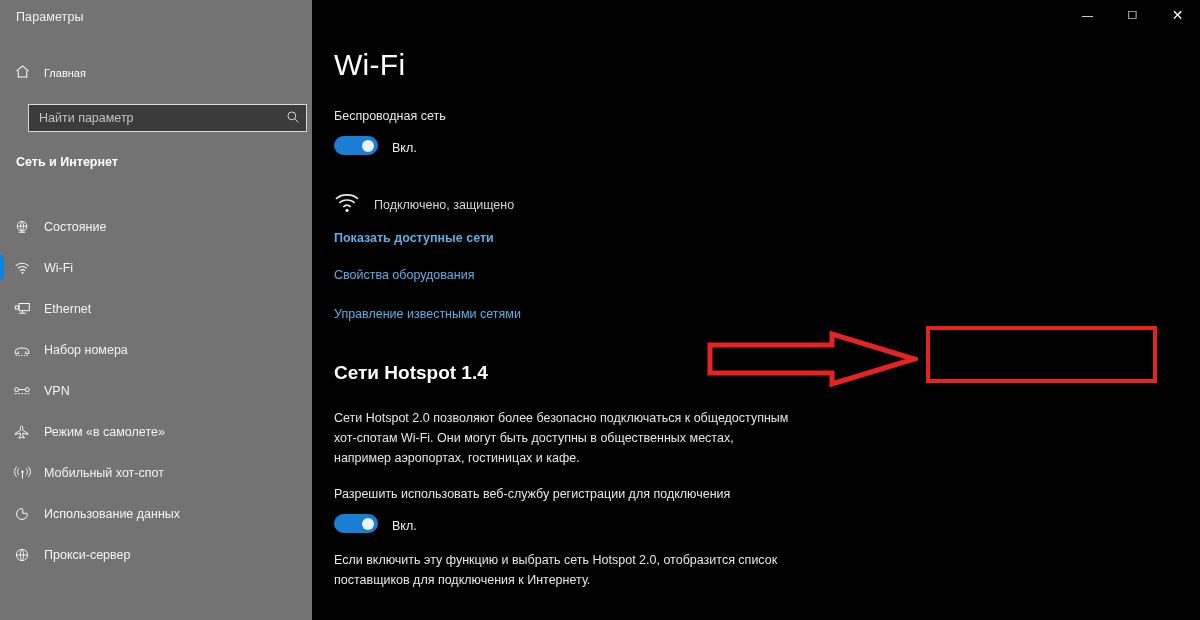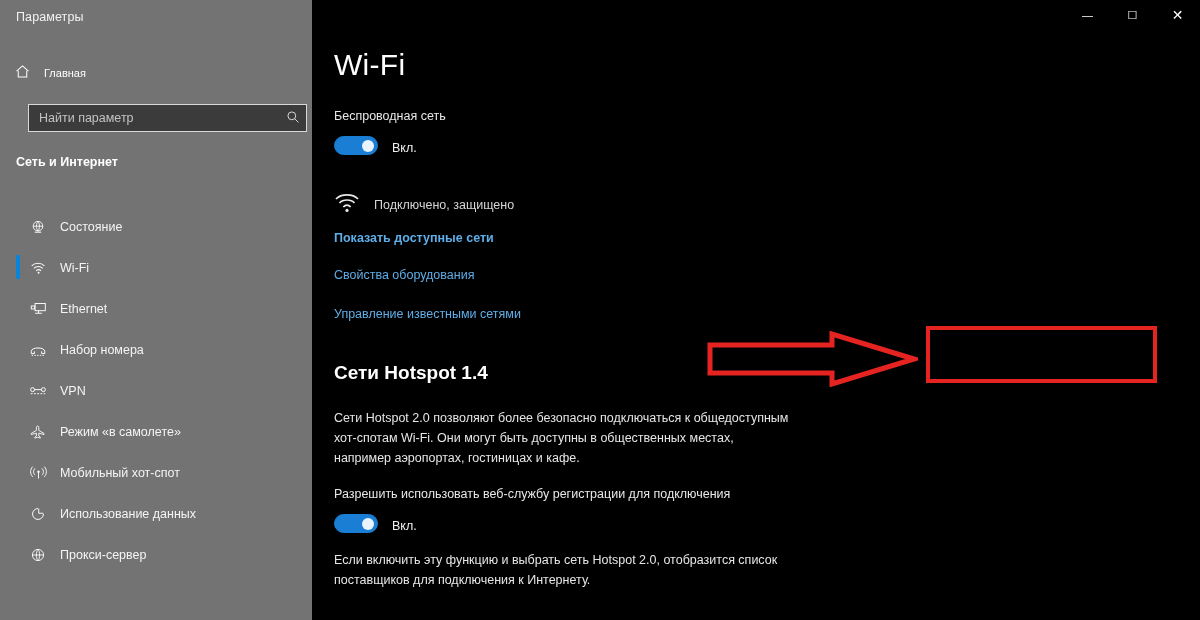--- a/index.html
+++ b/index.html
@@ -42,21 +42,21 @@
     font-size: 12.5px; color: #cfcfcf; padding-left: 10px;
   }
   #search-input::placeholder { color: #c3c3c3; opacity: 1; }
   #search-icon { width: 26px; text-align: center; color: #e2e2e2; font-size: 13px; }
 
   #section-title {
     position: absolute; left: 16px; top: 155px;
     font-size: 12.5px; font-weight: bold; color: #ffffff;
   }
 
-  #nav-list { position: absolute; left: 0; top: 206px; width: 312px; padding-left: 16px; }
+  #nav-list { position: absolute; left: 0; top: 206px; width: 312px; }
   .nav-item {
     position: relative; height: 41px; display: flex; align-items: center;
     cursor: default;
   }
   .nav-item .sel {
     position: absolute; left: 0; top: 8px; width: 4px; height: 24px;
     background: #0a84d8; display: none; border-radius: 1px;
   }
   .nav-item.active .sel { display: block; }
   .nav-item .ico {

